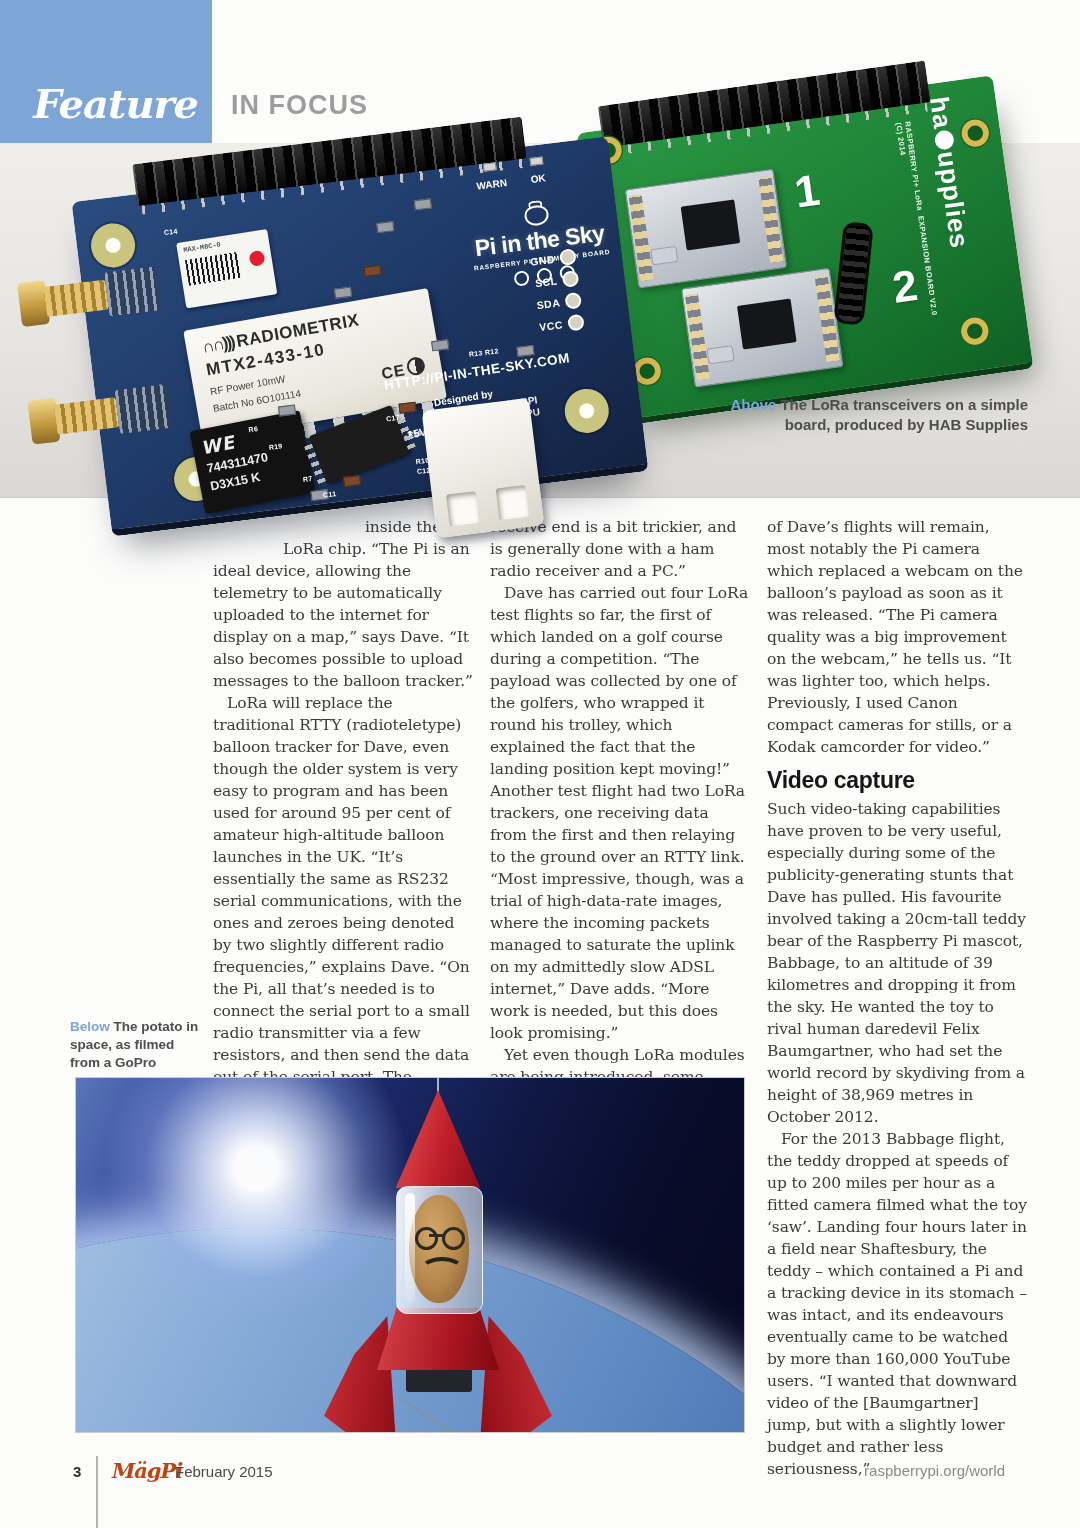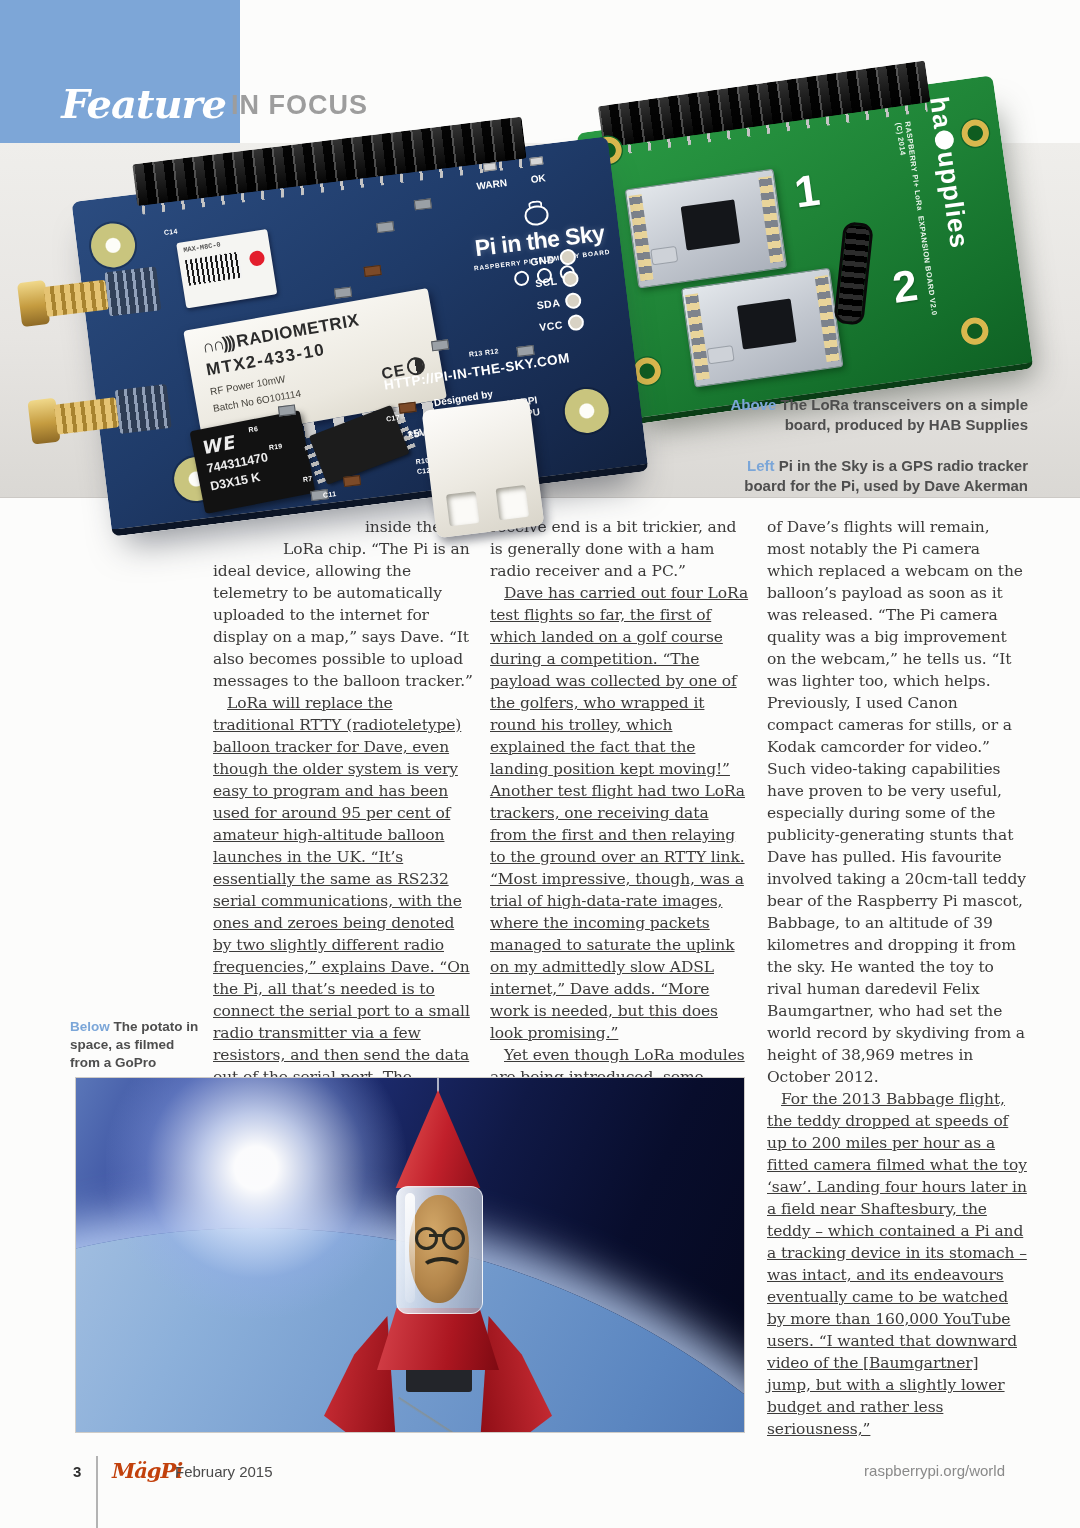--- a/index.html
+++ b/index.html
@@ -1,20 +1,20 @@
 <!DOCTYPE html>
 <html><head>
 <meta charset="utf-8">
 <style>
   html,body{margin:0;padding:0;background:#e9e9e9;}
   .page{position:relative;width:1080px;height:1528px;margin:0 auto;background:#fcfcfb;
         overflow:hidden;font-family:"Liberation Sans",sans-serif;}
 
   
-  .kicker-box{position:absolute;left:0;top:0;width:212px;height:145px;background:#7da6d7;padding-left:28px;}
+  .kicker-box{position:absolute;left:0;top:0;width:212px;height:145px;background:#7da6d7;}
   .kicker-text{position:absolute;right:14px;bottom:18px;color:#fff;
                font:italic 700 40px "DejaVu Serif",serif;letter-spacing:-1px;}
   .section-title{position:absolute;left:231px;top:90px;color:#9d9d9d;
                  font:700 27px "Liberation Sans",sans-serif;letter-spacing:1px;transform:scaleY(1.04);}
 
   
   .hero{position:absolute;left:0;top:143px;width:1080px;height:354px;
         background:linear-gradient(180deg,#efeeeb 0%,#e7e5e2 55%,#dad8d4 100%);
         border-bottom:1px solid #ccc9c5;}
   .board{position:absolute;border-radius:8px;}
@@ -125,21 +125,21 @@
 
   
   .hero-caps{position:absolute;right:52px;top:252px;width:300px;text-align:right;z-index:3;}
   .cap{font:700 15px/20px "Liberation Sans",sans-serif;color:#4e4e4e;margin-bottom:21px;}
   .cap .lab{color:#7ba6d8;}
 
   
   .col{position:absolute;top:516px;width:260px;font:15.5px/22px "DejaVu Serif",serif;color:#3c3b3a;
        letter-spacing:-.1px;text-align:left;}
   .c1{left:213px;} .c2{left:490px;} .c3{left:767px;}
-  .para{margin:0;} .para.ind{text-indent:14px;text-decoration:underline;}
+  .para{margin:0;} .para.ind{text-indent:14px;}
   .wrapspacer{float:left;height:22px;} .ws1{width:152px;} .ws2{clear:left;width:70px;}
   .subhead{font:800 23px "Liberation Sans",sans-serif;color:#161616;letter-spacing:-.3px;margin:9px 0 4px;}
 
   
   .side-cap{position:absolute;left:70px;top:1018px;width:130px;
       font:700 13.5px/18px "Liberation Sans",sans-serif;color:#4e4e4e;}
   .side-cap .lab{color:#7ba6d8;}
 
   
   .potato-photo{position:absolute;left:75px;top:1077px;width:670px;height:356px;overflow:hidden;
@@ -339,39 +339,39 @@
       <span class="ref" style="left:196px;top:300px;">R7</span>
       <span class="ref" style="left:214px;top:318px;">C11</span>
       <span class="ref" style="left:286px;top:250px;">C17</span>
       <span class="ref" style="left:306px;top:268px;">R16</span>
       <span class="ref" style="left:310px;top:296px;">R10</span>
       <span class="ref" style="left:310px;top:306px;">C12</span>
     </div>
 
     <div class="hero-caps">
       <div class="cap"><span class="lab">Above </span><span>The LoRa transceivers on a simple board, produced by HAB Supplies</span></div>
-      <div class="cap"><span class="lab">Left </span><span>Pi in the Sky is a GPS radio tracker board for the Pi, used by Dave Akerman</span></div>
     </div>
   </div>
 
   <div class="col c1">
     <span class="wrapspacer ws1"></span>
     <span class="wrapspacer ws2"></span>
   <p class="para">inside the LoRa chip. “The Pi is an ideal device, allowing the telemetry to be automatically uploaded to the internet for display on a map,” says Dave. “It also becomes possible to upload messages to the balloon tracker.”</p>
       <p class="para ind">LoRa will replace the traditional RTTY (radioteletype) balloon tracker for Dave, even though the older system is very easy to program and has been used for around 95 per cent of amateur high-altitude balloon launches in the UK. “It’s essentially the same as RS232 serial communications, with the ones and zeroes being denoted by two slightly different radio frequencies,” explains Dave. “On the Pi, all that’s needed is to connect the serial port to a small radio transmitter via a few resistors, and then send the data out of the serial port. The</p>
     </div>
   <div class="col c2">
       <p class="para">receive end is a bit trickier, and is generally done with a ham radio receiver and a PC.”</p>
       <p class="para ind">Dave has carried out four LoRa test flights so far, the first of which landed on a golf course during a competition. “The payload was collected by one of the golfers, who wrapped it round his trolley, which explained the fact that the landing position kept moving!” Another test flight had two LoRa trackers, one receiving data from the first and then relaying to the ground over an RTTY link. “Most impressive, though, was a trial of high-data-rate images, where the incoming packets managed to saturate the uplink on my admittedly slow ADSL internet,” Dave adds. “More work is needed, but this does look promising.”</p>
       <p class="para ind">Yet even though LoRa modules are being introduced, some aspects</p>
     </div>
   <div class="col c3">
     <div>
         <p class="para">of Dave’s flights will remain, most notably the Pi camera which replaced a webcam on the balloon’s payload as soon as it was released. “The Pi camera quality was a big improvement on the webcam,” he tells us. “It was lighter too, which helps. Previously, I used Canon compact cameras for stills, or a Kodak camcorder for video.”</p>
       </div>
+    <h2 class="subhead">Video capture</h2>
     <div>
         <p class="para">Such video-taking capabilities have proven to be very useful, especially during some of the publicity-generating stunts that Dave has pulled. His favourite involved taking a 20cm-tall teddy bear of the Raspberry Pi mascot, Babbage, to an altitude of 39 kilometres and dropping it from the sky. He wanted the toy to rival human daredevil Felix Baumgartner, who had set the world record by skydiving from a height of 38,969 metres in October 2012.</p>
         <p class="para ind">For the 2013 Babbage flight, the teddy dropped at speeds of up to 200 miles per hour as a fitted camera filmed what the toy ‘saw’. Landing four hours later in a field near Shaftesbury, the teddy – which contained a Pi and a tracking device in its stomach – was intact, and its endeavours eventually came to be watched by more than 160,000 YouTube users. “I wanted that downward video of the [Baumgartner] jump, but with a slightly lower budget and rather less seriousness,”</p>
       </div>
   </div>
 
   <div class="side-cap">
     <span class="lab">Below </span><span>The potato in space, as filmed from a GoPro</span>
   </div>
 

